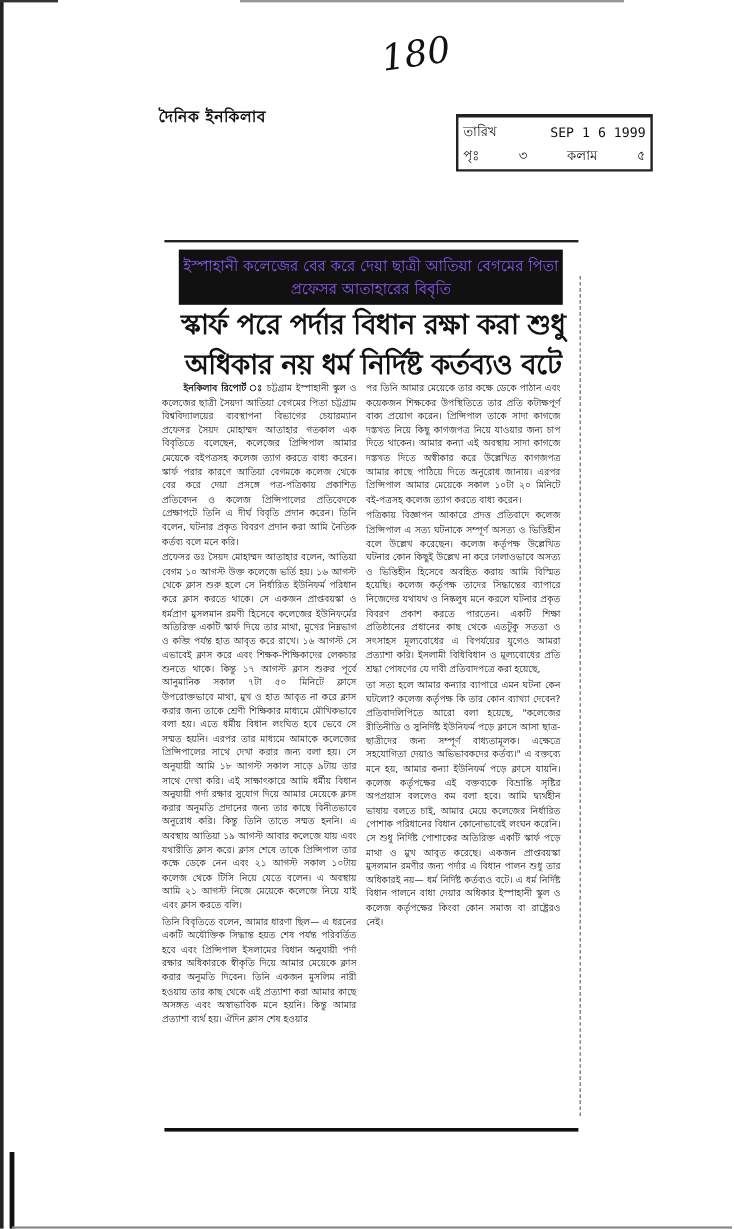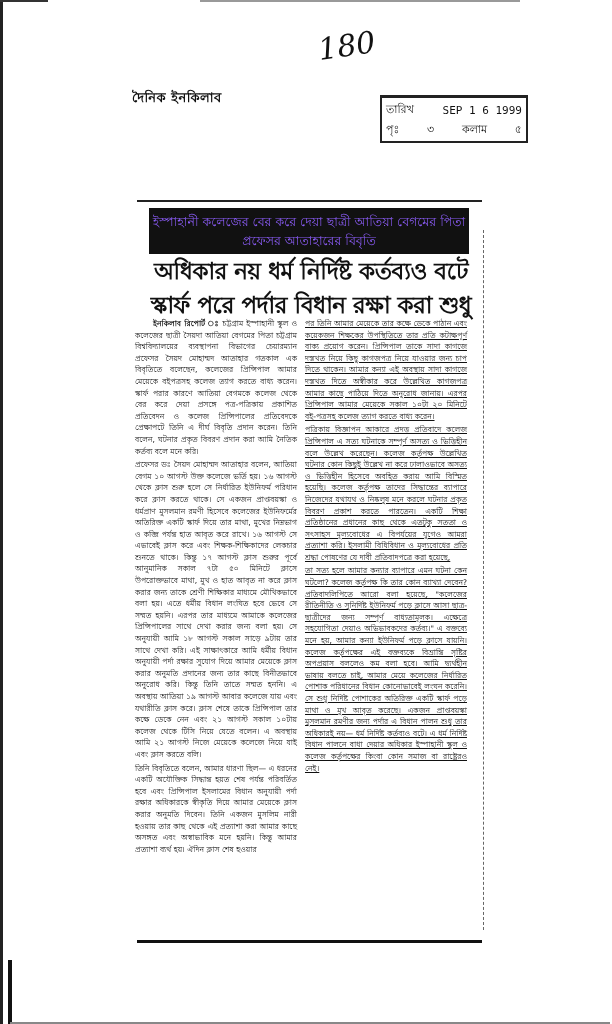--- a/index.html
+++ b/index.html
@@ -6,32 +6,32 @@
   body {
     width: 612px; height: 1024px; background: #ffffff; position: relative; overflow: hidden;
     font-family: "DejaVu Sans", sans-serif; color: #111;
   }
   .scan-left { position: absolute; left: 0; top: 0; width: 3px; height: 1024px; background: #222; }
   .scan-left2 { position: absolute; left: 8px; top: 960px; width: 4px; height: 64px; background: #111; }
   .scan-top { position: absolute; left: 0; top: 0; width: 612px; height: 2px; background: linear-gradient(90deg,#333 0,#333 48px,#fff 48px,#fff 200px,#999 200px,#999 520px,#fff 520px); }
   .scan-bottom { position: absolute; left: 10px; bottom: 0; width: 600px; height: 2px; background: #888; }
   .page-number { position: absolute; left: 318px; top: 28px; font-family: "DejaVu Serif", serif; font-style: italic; font-size: 30px; transform: rotate(-8deg); }
   .paper-name { position: absolute; left: 132px; top: 88px; font-size: 13px; font-weight: bold; letter-spacing: 0.5px; }
-  .stamp { position: absolute; left: 380px; top: 95px; width: 148px; height: 48px; border: 2px solid #222; border-top-width: 3px; font-size: 11px; padding: 2px 4px; box-sizing: border-box; }
+  .stamp { position: absolute; left: 380px; top: 95px; width: 164px; height: 48px; border: 2px solid #222; border-top-width: 3px; font-size: 11px; padding: 2px 4px; box-sizing: border-box; }
   .stamp-row { display: flex; justify-content: space-between; align-items: center; height: 20px; }
   .stamp-date { font-family: "DejaVu Sans Mono", monospace; font-size: 11px; }
   .clipping { position: absolute; left: 137px; top: 200px; width: 345px; height: 740px; }
   .clip-border-top { position: absolute; left: 0; top: 0; width: 345px; height: 2px; background: #222; }
   .clip-border-bottom { position: absolute; left: 0; top: 740px; width: 345px; height: 3px; background: #111; }
   .clip-border-right { position: absolute; left: 346px; top: 30px; width: 1px; height: 700px; border-left: 1px dashed #666; }
   .kicker { position: absolute; left: 12px; top: 8px; width: 320px; height: 46px; background: #111; color: #8b5cf6; text-align: center; font-size: 12.5px; line-height: 19px; padding-top: 4px; box-sizing: border-box; }
   .headline { position: absolute; left: 6px; top: 54px; width: 336px; text-align: center; font-size: 23px; font-weight: bold; line-height: 34px; letter-spacing: -0.5px; }
   .col { position: absolute; top: 118px; width: 162px; font-size: 7.6px; line-height: 11.6px; text-align: justify; }
   .col-left { left: -2px; }
-  .col-right { left: 168px; text-decoration: underline; }
+  .col-right { left: 168px; }
   .col p { margin: 0 0 2px 0; text-indent: 0; }
   .lead { font-weight: bold; padding-left: 18px; }
 </style>
 </head>
 <body>
 
 <div class="scan-left"></div>
 <div class="scan-left2"></div>
 <div class="scan-top"></div>
 <div class="scan-bottom"></div>
@@ -54,22 +54,22 @@
 </div>
 
 <div class="clipping">
   <div class="clip-border-top"></div>
   <div class="clip-border-right"></div>
   <div class="clip-border-bottom"></div>
 
   <div class="kicker">ইস্পাহানী কলেজের বের করে দেয়া ছাত্রী আতিয়া বেগমের পিতা প্রফেসর আতাহারের বিবৃতি</div>
 
   <div class="headline">
+    <div>স্কার্ফ পরে পর্দার বিধান রক্ষা করা শুধু</div>
     <div>অধিকার নয় ধর্ম নির্দিষ্ট কর্তব্যও বটে</div>
-    <div>স্কার্ফ পরে পর্দার বিধান রক্ষা করা শুধু</div>
   </div>
 
   <div class="col col-left">
     <p><span class="lead">ইনকিলাব রিপোর্ট ঃ</span> <span>চট্টগ্রাম ইস্পাহানী স্কুল ও কলেজের ছাত্রী সৈয়দা আতিয়া বেগমের পিতা চট্টগ্রাম বিশ্ববিদ্যালয়ের ব্যবস্থাপনা বিভাগের চেয়ারম্যান প্রফেসর সৈয়দ মোহাম্মদ আতাহার গতকাল এক বিবৃতিতে বলেছেন, কলেজের প্রিন্সিপাল আমার মেয়েকে বইপত্রসহ কলেজ ত্যাগ করতে বাধ্য করেন। স্কার্ফ পরার কারণে আতিয়া বেগমকে কলেজ থেকে বের করে দেয়া প্রসঙ্গে পত্র-পত্রিকায় প্রকাশিত প্রতিবেদন ও কলেজ প্রিন্সিপালের প্রতিবেদকে প্রেক্ষাপটে তিনি এ দীর্ঘ বিবৃতি প্রদান করেন। তিনি বলেন, ঘটনার প্রকৃত বিবরণ প্রদান করা আমি নৈতিক কর্তব্য বলে মনে করি।</span></p>
     <p>প্রফেসর ডঃ সৈয়দ মোহাম্মদ আতাহার বলেন, আতিয়া বেগম ১০ আগস্ট উক্ত কলেজে ভর্তি হয়। ১৬ আগস্ট থেকে ক্লাস শুরু হলে সে নির্ধারিত ইউনিফর্ম পরিধান করে ক্লাস করতে থাকে। সে একজন প্রাপ্তবয়স্কা ও ধর্মপ্রাণ মুসলমান রমণী হিসেবে কলেজের ইউনিফর্মের অতিরিক্ত একটি স্কার্ফ দিয়ে তার মাথা, মুখের নিম্নভাগ ও কব্জি পর্যন্ত হাত আবৃত করে রাখে। ১৬ আগস্ট সে এভাবেই ক্লাস করে এবং শিক্ষক-শিক্ষিকাদের লেকচার শুনতে থাকে। কিন্তু ১৭ আগস্ট ক্লাস শুরুর পূর্বে আনুমানিক সকাল ৭টা ৫০ মিনিটে ক্লাসে উপরোক্তভাবে মাথা, মুখ ও হাত আবৃত না করে ক্লাস করার জন্য তাকে শ্রেণী শিক্ষিকার মাধ্যমে মৌখিকভাবে বলা হয়। এতে ধর্মীয় বিধান লংঘিত হবে ভেবে সে সম্মত হয়নি। এরপর তার মাধ্যমে আমাকে কলেজের প্রিন্সিপালের সাথে দেখা করার জন্য বলা হয়। সে অনুযায়ী আমি ১৮ আগস্ট সকাল সাড়ে ৯টায় তার সাথে দেখা করি। এই সাক্ষাৎকারে আমি ধর্মীয় বিধান অনুযায়ী পর্দা রক্ষার সুযোগ দিয়ে আমার মেয়েকে ক্লাস করার অনুমতি প্রদানের জন্য তার কাছে বিনীতভাবে অনুরোধ করি। কিন্তু তিনি তাতে সম্মত হননি। এ অবস্থায় আতিয়া ১৯ আগস্ট আবার কলেজে যায় এবং যথারীতি ক্লাস করে। ক্লাস শেষে তাকে প্রিন্সিপাল তার কক্ষে ডেকে নেন এবং ২১ আগস্ট সকাল ১০টায় কলেজ থেকে টিসি নিয়ে যেতে বলেন। এ অবস্থায় আমি ২১ আগস্ট নিজে মেয়েকে কলেজে নিয়ে যাই এবং ক্লাস করতে বলি।</p>
     <p>তিনি বিবৃতিতে বলেন, আমার ধারণা ছিল— এ ধরনের একটি অযৌক্তিক সিদ্ধান্ত হয়ত শেষ পর্যন্ত পরিবর্তিত হবে এবং প্রিন্সিপাল ইসলামের বিধান অনুযায়ী পর্দা রক্ষার অধিকারকে স্বীকৃতি দিয়ে আমার মেয়েকে ক্লাস করার অনুমতি দিবেন। তিনি একজন মুসলিম নারী হওয়ায় তার কাছ থেকে এই প্রত্যাশা করা আমার কাছে অসঙ্গত এবং অস্বাভাবিক মনে হয়নি। কিন্তু আমার প্রত্যাশা ব্যর্থ হয়। ঐদিন ক্লাস শেষ হওয়ার</p>
   </div>
 
   <div class="col col-right">
     <p>পর তিনি আমার মেয়েকে তার কক্ষে ডেকে পাঠান এবং কয়েকজন শিক্ষকের উপস্থিতিতে তার প্রতি কটাক্ষপূর্ণ বাক্য প্রয়োগ করেন। প্রিন্সিপাল তাকে সাদা কাগজে দস্তখত নিয়ে কিছু কাগজপত্র নিয়ে যাওয়ার জন্য চাপ দিতে থাকেন। আমার কন্যা এই অবস্থায় সাদা কাগজে দস্তখত দিতে অস্বীকার করে উল্লেখিত কাগজপত্র আমার কাছে পাঠিয়ে দিতে অনুরোধ জানায়। এরপর প্রিন্সিপাল আমার মেয়েকে সকাল ১০টা ২০ মিনিটে বই-পত্রসহ কলেজ ত্যাগ করতে বাধ্য করেন।</p>

